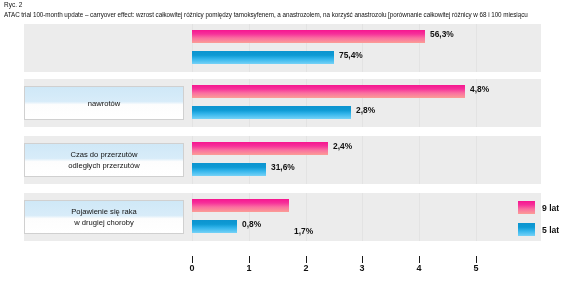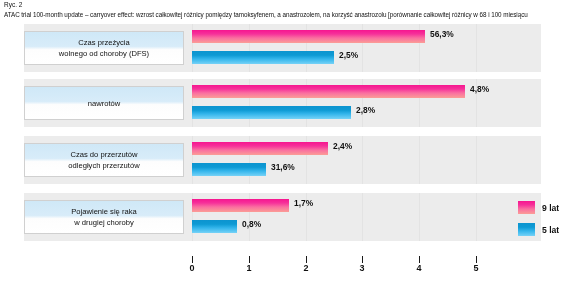--- a/index.html
+++ b/index.html
@@ -152,29 +152,25 @@
 
     <div class="group g0">
       <div class="grid">
         <div class="gline" style="left:168px;"></div>
         <div class="gline" style="left:225px;"></div>
         <div class="gline" style="left:282px;"></div>
         <div class="gline" style="left:338px;"></div>
         <div class="gline" style="left:395px;"></div>
         <div class="gline" style="left:452px;"></div>
       </div>
-      <div class="label-box">
-        <span class="l1">Czas przeżycia</span>
-        <span class="l2">wolnego od choroby (DFS)</span>
-      </div>
       <div class="bars">
         <div class="bar pink" style="left:0px;width:233px;"></div>
         <div class="val pink-v" style="left:238px;">56,3%</div>
         <div class="bar blue" style="left:0px;width:142px;"></div>
-        <div class="val blue-v" style="left:147px;">2,5%</div>
+        <div class="val blue-v" style="left:147px;">75,4%</div>
       </div>
     </div>
 
     <div class="group g1">
       <div class="grid">
         <div class="gline" style="left:168px;"></div>
         <div class="gline" style="left:225px;"></div>
         <div class="gline" style="left:282px;"></div>
         <div class="gline" style="left:338px;"></div>
         <div class="gline" style="left:395px;"></div>
@@ -220,21 +216,21 @@
         <div class="gline" style="left:338px;"></div>
         <div class="gline" style="left:395px;"></div>
         <div class="gline" style="left:452px;"></div>
       </div>
       <div class="label-box">
         <span class="l1">Pojawienie się raka</span>
         <span class="l2">w drugiej choroby</span>
       </div>
       <div class="bars">
         <div class="bar pink" style="left:0px;width:97px;"></div>
-        <div class="val pink-v" style="left:102px;">1,7%</div>
+        <div class="val pink-v" style="left:102px;margin-top:28px;">1,7%</div>
         <div class="bar blue" style="left:0px;width:45px;"></div>
         <div class="val blue-v" style="left:50px;">0,8%</div>
       </div>
     </div>
 
   </div>
 </div>
 
 <div class="legend">
   <div class="legend-row r0">

